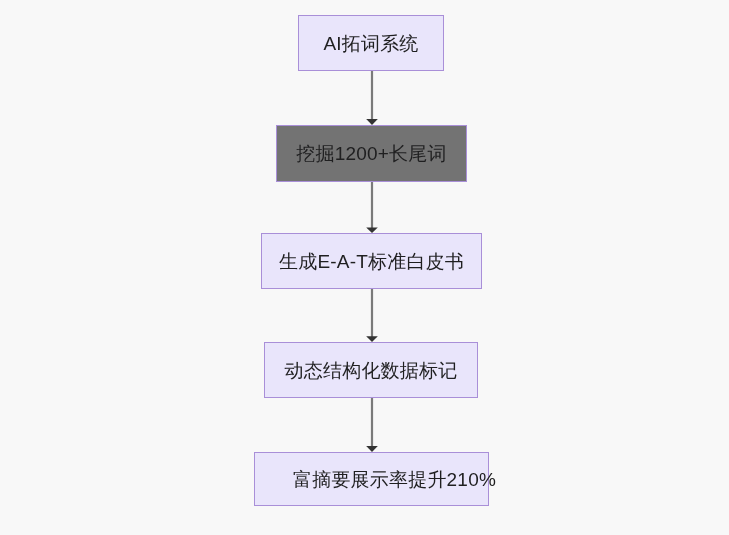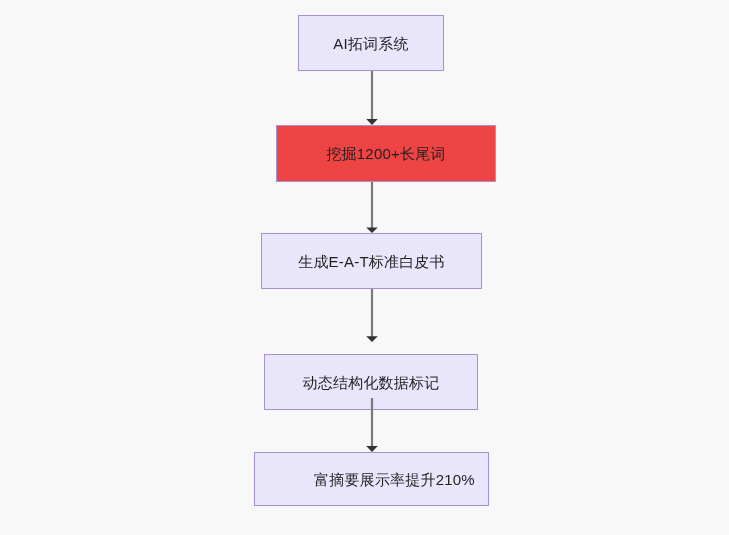--- a/index.html
+++ b/index.html
@@ -20,21 +20,21 @@
   }
   .node {
     position: absolute;
     box-sizing: border-box;
     background: #e9e5fb;
     border: 1.6px solid #a98fd8;
     display: flex;
     align-items: center;
     justify-content: center;
     color: #1f1f20;
-    font-size: 15px;
+    font-size: 19px;
     letter-spacing: 0.2px;
     line-height: 1;
     white-space: nowrap;
   }
   .node-label {
     display: block;
   }
   .connector {
     position: absolute;
     width: 24px;
@@ -54,21 +54,21 @@
     <span class="node-label">AI拓词系统</span>
   </div>
 
   <div class="connector" id="c1" style="left: 360px; top: 71px; height: 54px;">
     <svg width="24" height="54" viewBox="0 0 24 100" preserveAspectRatio="none">
       <line x1="12" y1="0" x2="12" y2="92" stroke="#7a7a7a" stroke-width="2.2"></line>
       <polygon points="12,100 6.2,89 17.8,89" fill="#333333"></polygon>
     </svg>
   </div>
 
-  <div class="node" id="n2" style="left: 276px; top: 125px; width: 220px; height: 57px; background: #ef4444; border-color: rgb(169, 143, 216); color: rgb(31, 31, 32);">
+  <div class="node" id="n2" style="left: 276px; top: 125px; width: 191px; height: 57px; background: #737373; border-color: rgb(169, 143, 216); color: rgb(31, 31, 32);">
     <span class="node-label">挖掘1200+长尾词</span>
   </div>
 
   <div class="connector" id="c2" style="left: 360px; top: 182px; height: 51px;">
     <svg width="24" height="51" viewBox="0 0 24 100" preserveAspectRatio="none">
       <line x1="12" y1="0" x2="12" y2="92" stroke="#7a7a7a" stroke-width="2.2"></line>
       <polygon points="12,100 6.2,89 17.8,89" fill="#333333"></polygon>
     </svg>
   </div>
 
@@ -76,21 +76,21 @@
     <span class="node-label">生成E-A-T标准白皮书</span>
   </div>
 
   <div class="connector" id="c3" style="left: 360px; top: 289px; height: 53px;">
     <svg width="24" height="53" viewBox="0 0 24 100" preserveAspectRatio="none">
       <line x1="12" y1="0" x2="12" y2="92" stroke="#7a7a7a" stroke-width="2.2"></line>
       <polygon points="12,100 6.2,89 17.8,89" fill="#333333"></polygon>
     </svg>
   </div>
 
-  <div class="node" id="n4" style="left: 264px; top: 342px; width: 214px; height: 56px; background: rgb(233, 229, 251); border-color: rgb(169, 143, 216); color: rgb(31, 31, 32); margin-top: 12px;">
+  <div class="node" id="n4" style="left: 264px; top: 342px; width: 214px; height: 56px; background: rgb(233, 229, 251); border-color: rgb(169, 143, 216); color: rgb(31, 31, 32);">
     <span class="node-label">动态结构化数据标记</span>
   </div>
 
   <div class="connector" id="c4" style="left: 360px; top: 398px; height: 54px;">
     <svg width="24" height="54" viewBox="0 0 24 100" preserveAspectRatio="none">
       <line x1="12" y1="0" x2="12" y2="92" stroke="#7a7a7a" stroke-width="2.2"></line>
       <polygon points="12,100 6.2,89 17.8,89" fill="#333333"></polygon>
     </svg>
   </div>
 

